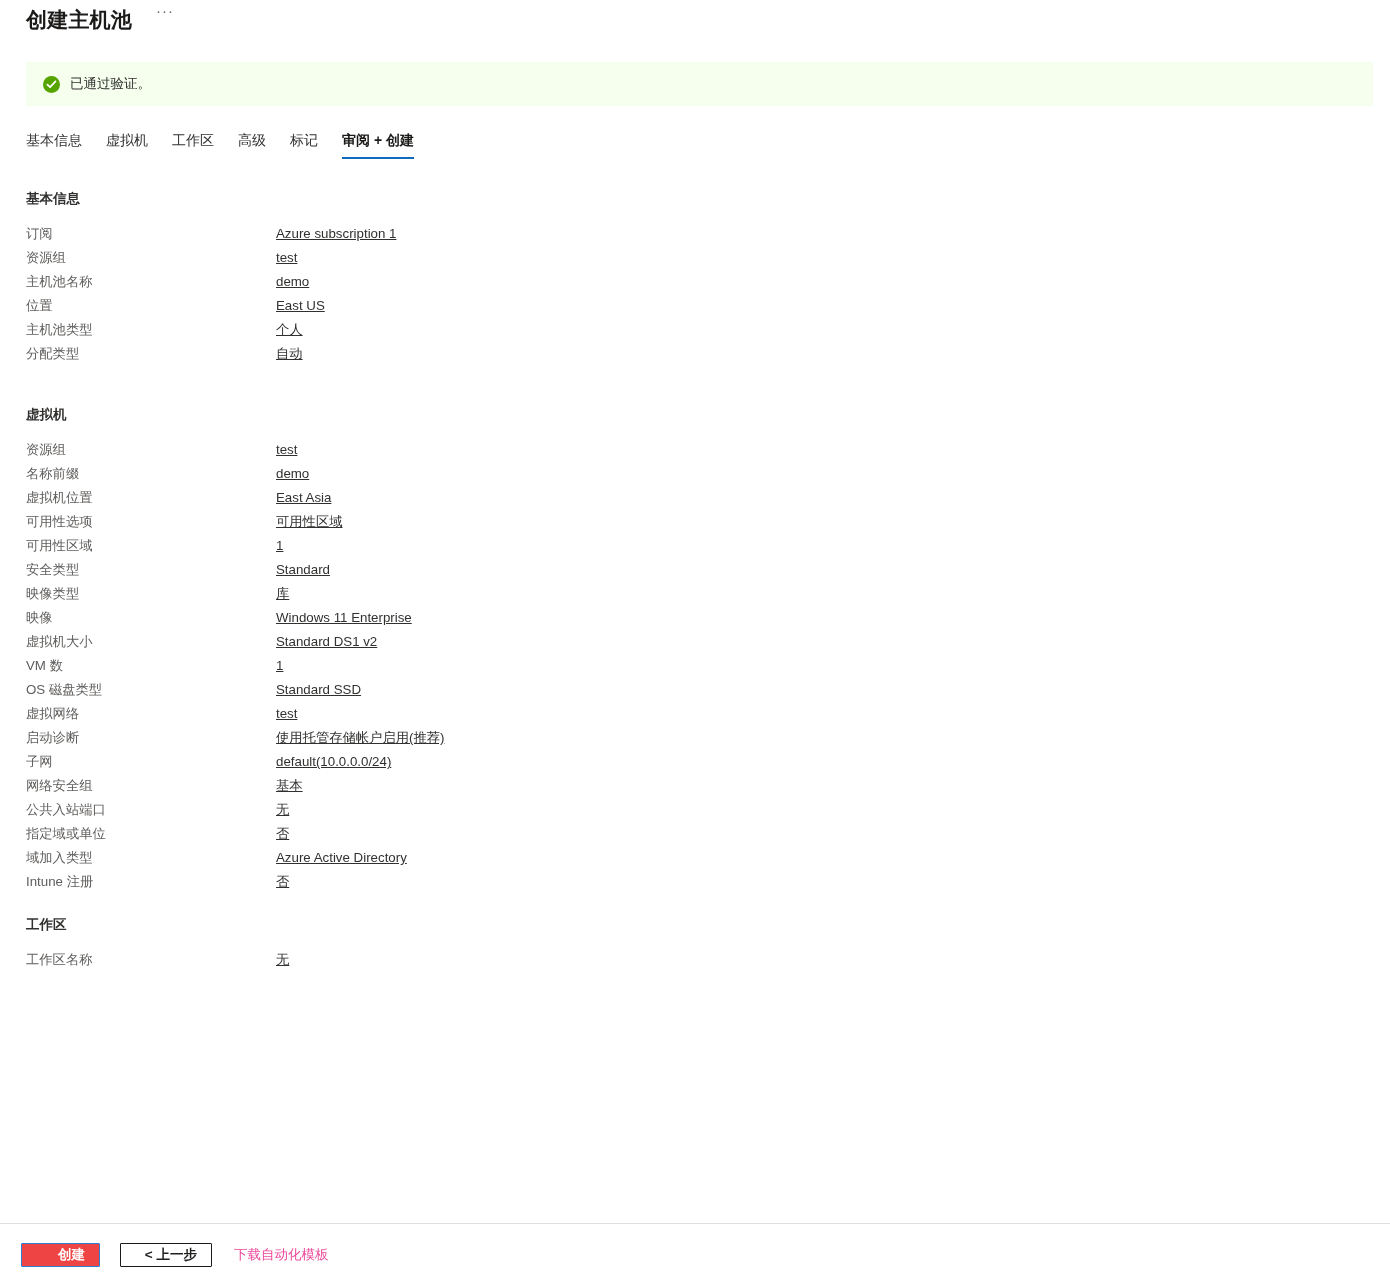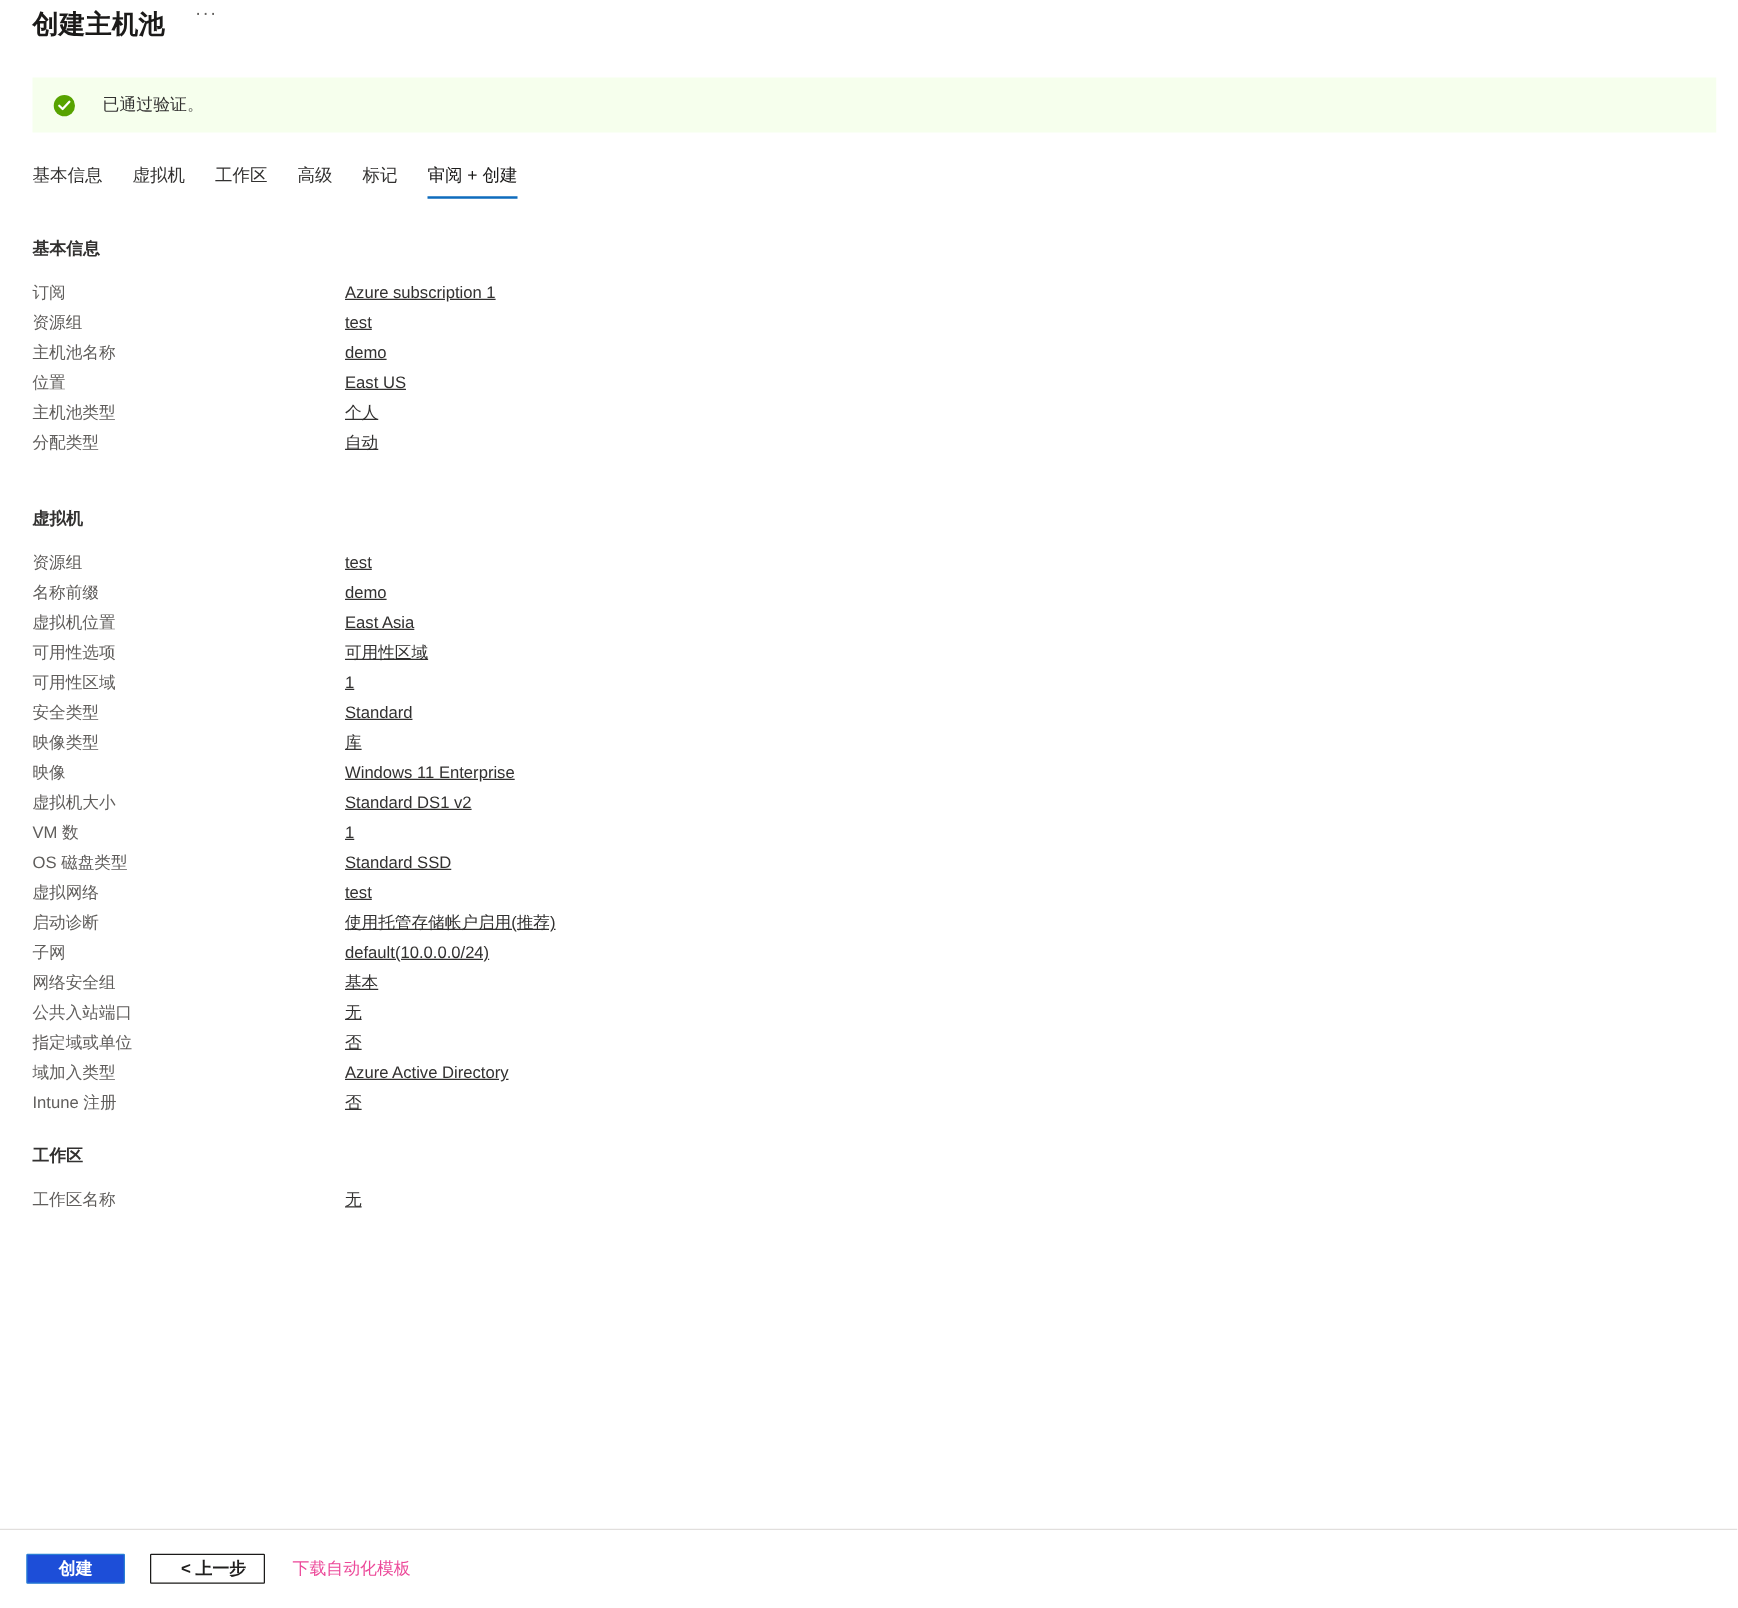--- a/index.html
+++ b/index.html
@@ -50,21 +50,20 @@
   .banner {
     position: absolute;
     left: 26px;
     top: 62px;
     width: 1347px;
     height: 44px;
     background: #f6ffed;
     display: flex;
     align-items: center;
     padding-left: 17px;
-    gap: 12px;
   }
   .banner-icon {
     width: 17px;
     height: 17px;
     flex: 0 0 17px;
     border-radius: 50%;
     background: #57a300;
     display: inline-flex;
     align-items: center;
     justify-content: center;
@@ -90,21 +89,21 @@
     position: relative;
     font-size: 14px;
     color: #323130;
     padding: 0 12px 10px 12px;
     cursor: pointer;
     white-space: nowrap;
     line-height: 18px;
   }
   .tab:first-child { padding-left: 0; }
   .tab.active {
-    font-weight: 400;
+    font-weight: 700;
     color: #1b1a19;
   }
   .tab.active::after {
     content: "";
     position: absolute;
     left: 12px;
     right: 12px;
     bottom: 0;
     height: 2px;
     background: #0f6cbd;
@@ -168,26 +167,26 @@
     font-family: inherit;
     font-size: 13.5px;
     height: 24px;
     line-height: 22px;
     padding: 0 14px;
     cursor: pointer;
     border-radius: 1px;
     white-space: nowrap;
   }
   .btn-primary {
-    background: #1d4ed8;
+    background: #ef4444;
     color: #ffffff;
     border: 1px solid #2a7fd4;
     font-weight: 700;
     min-width: 79px;
-    text-align: center;
+    text-align: right;
   }
   .btn-secondary {
     background: #ffffff;
     color: #201f1e;
     border: 1px solid #1b1a19;
     font-weight: 700;
     min-width: 92px;
     text-align: right;
     margin-left: 20px;
   }

